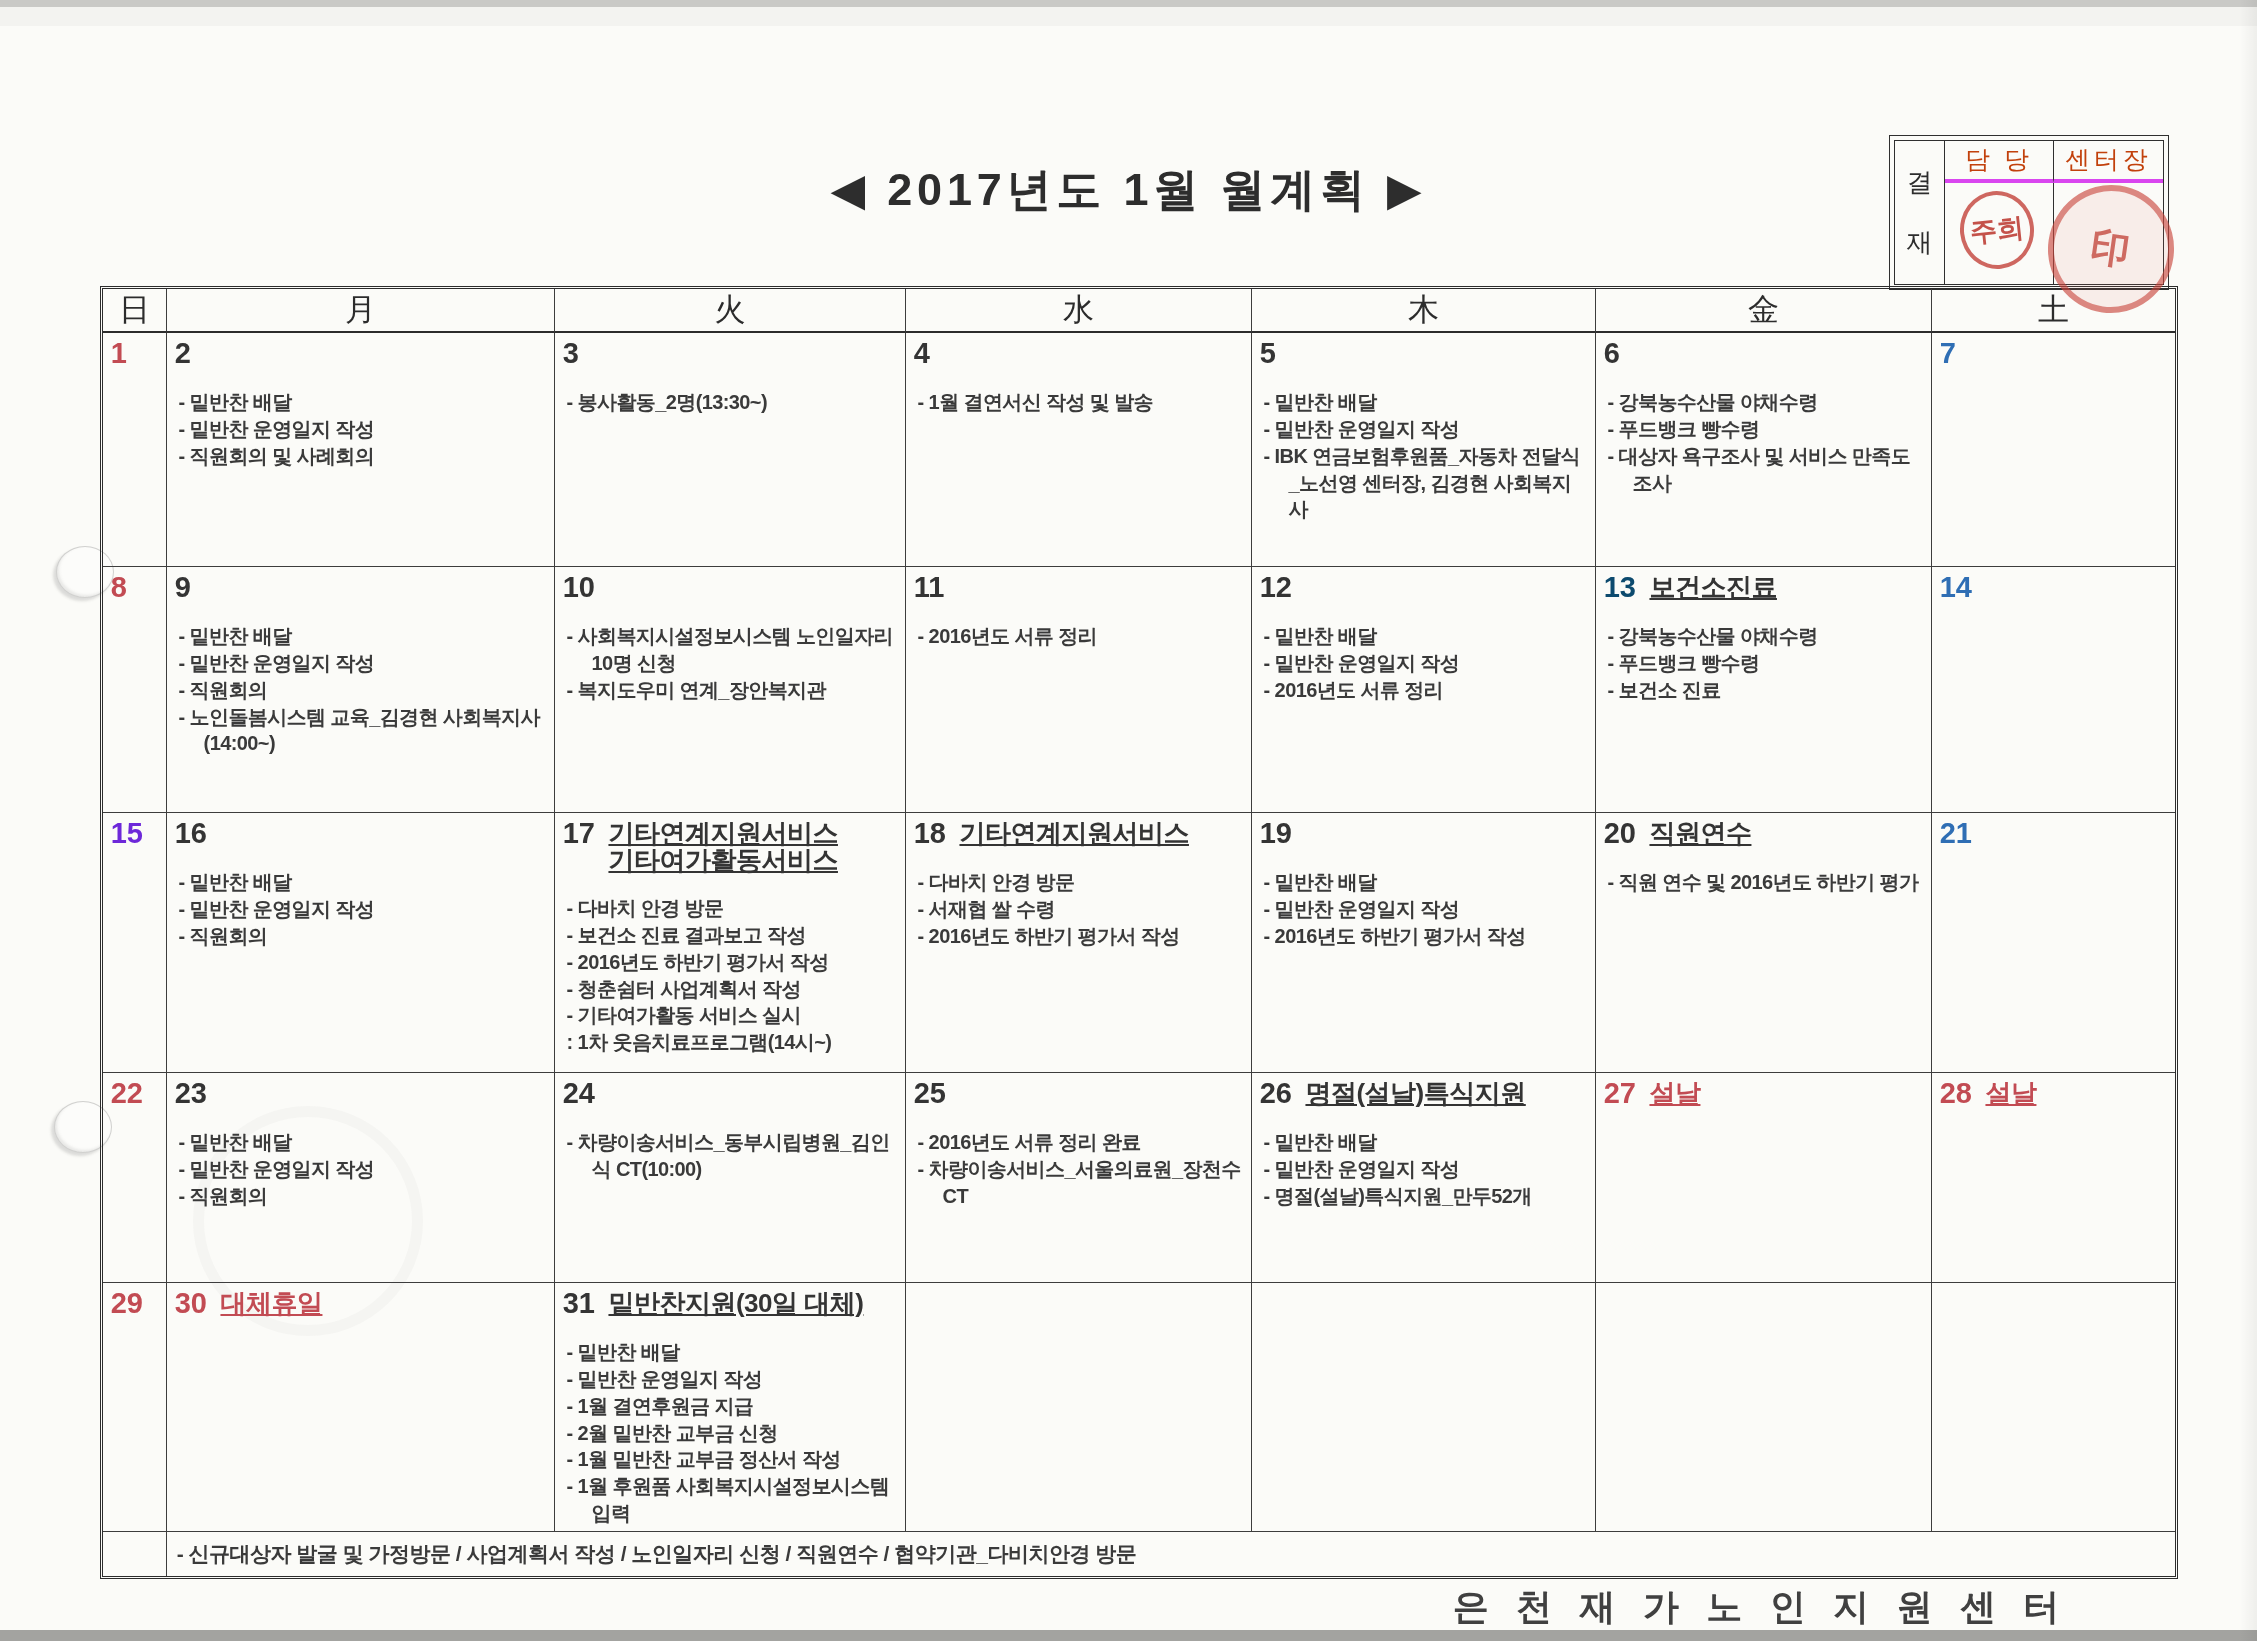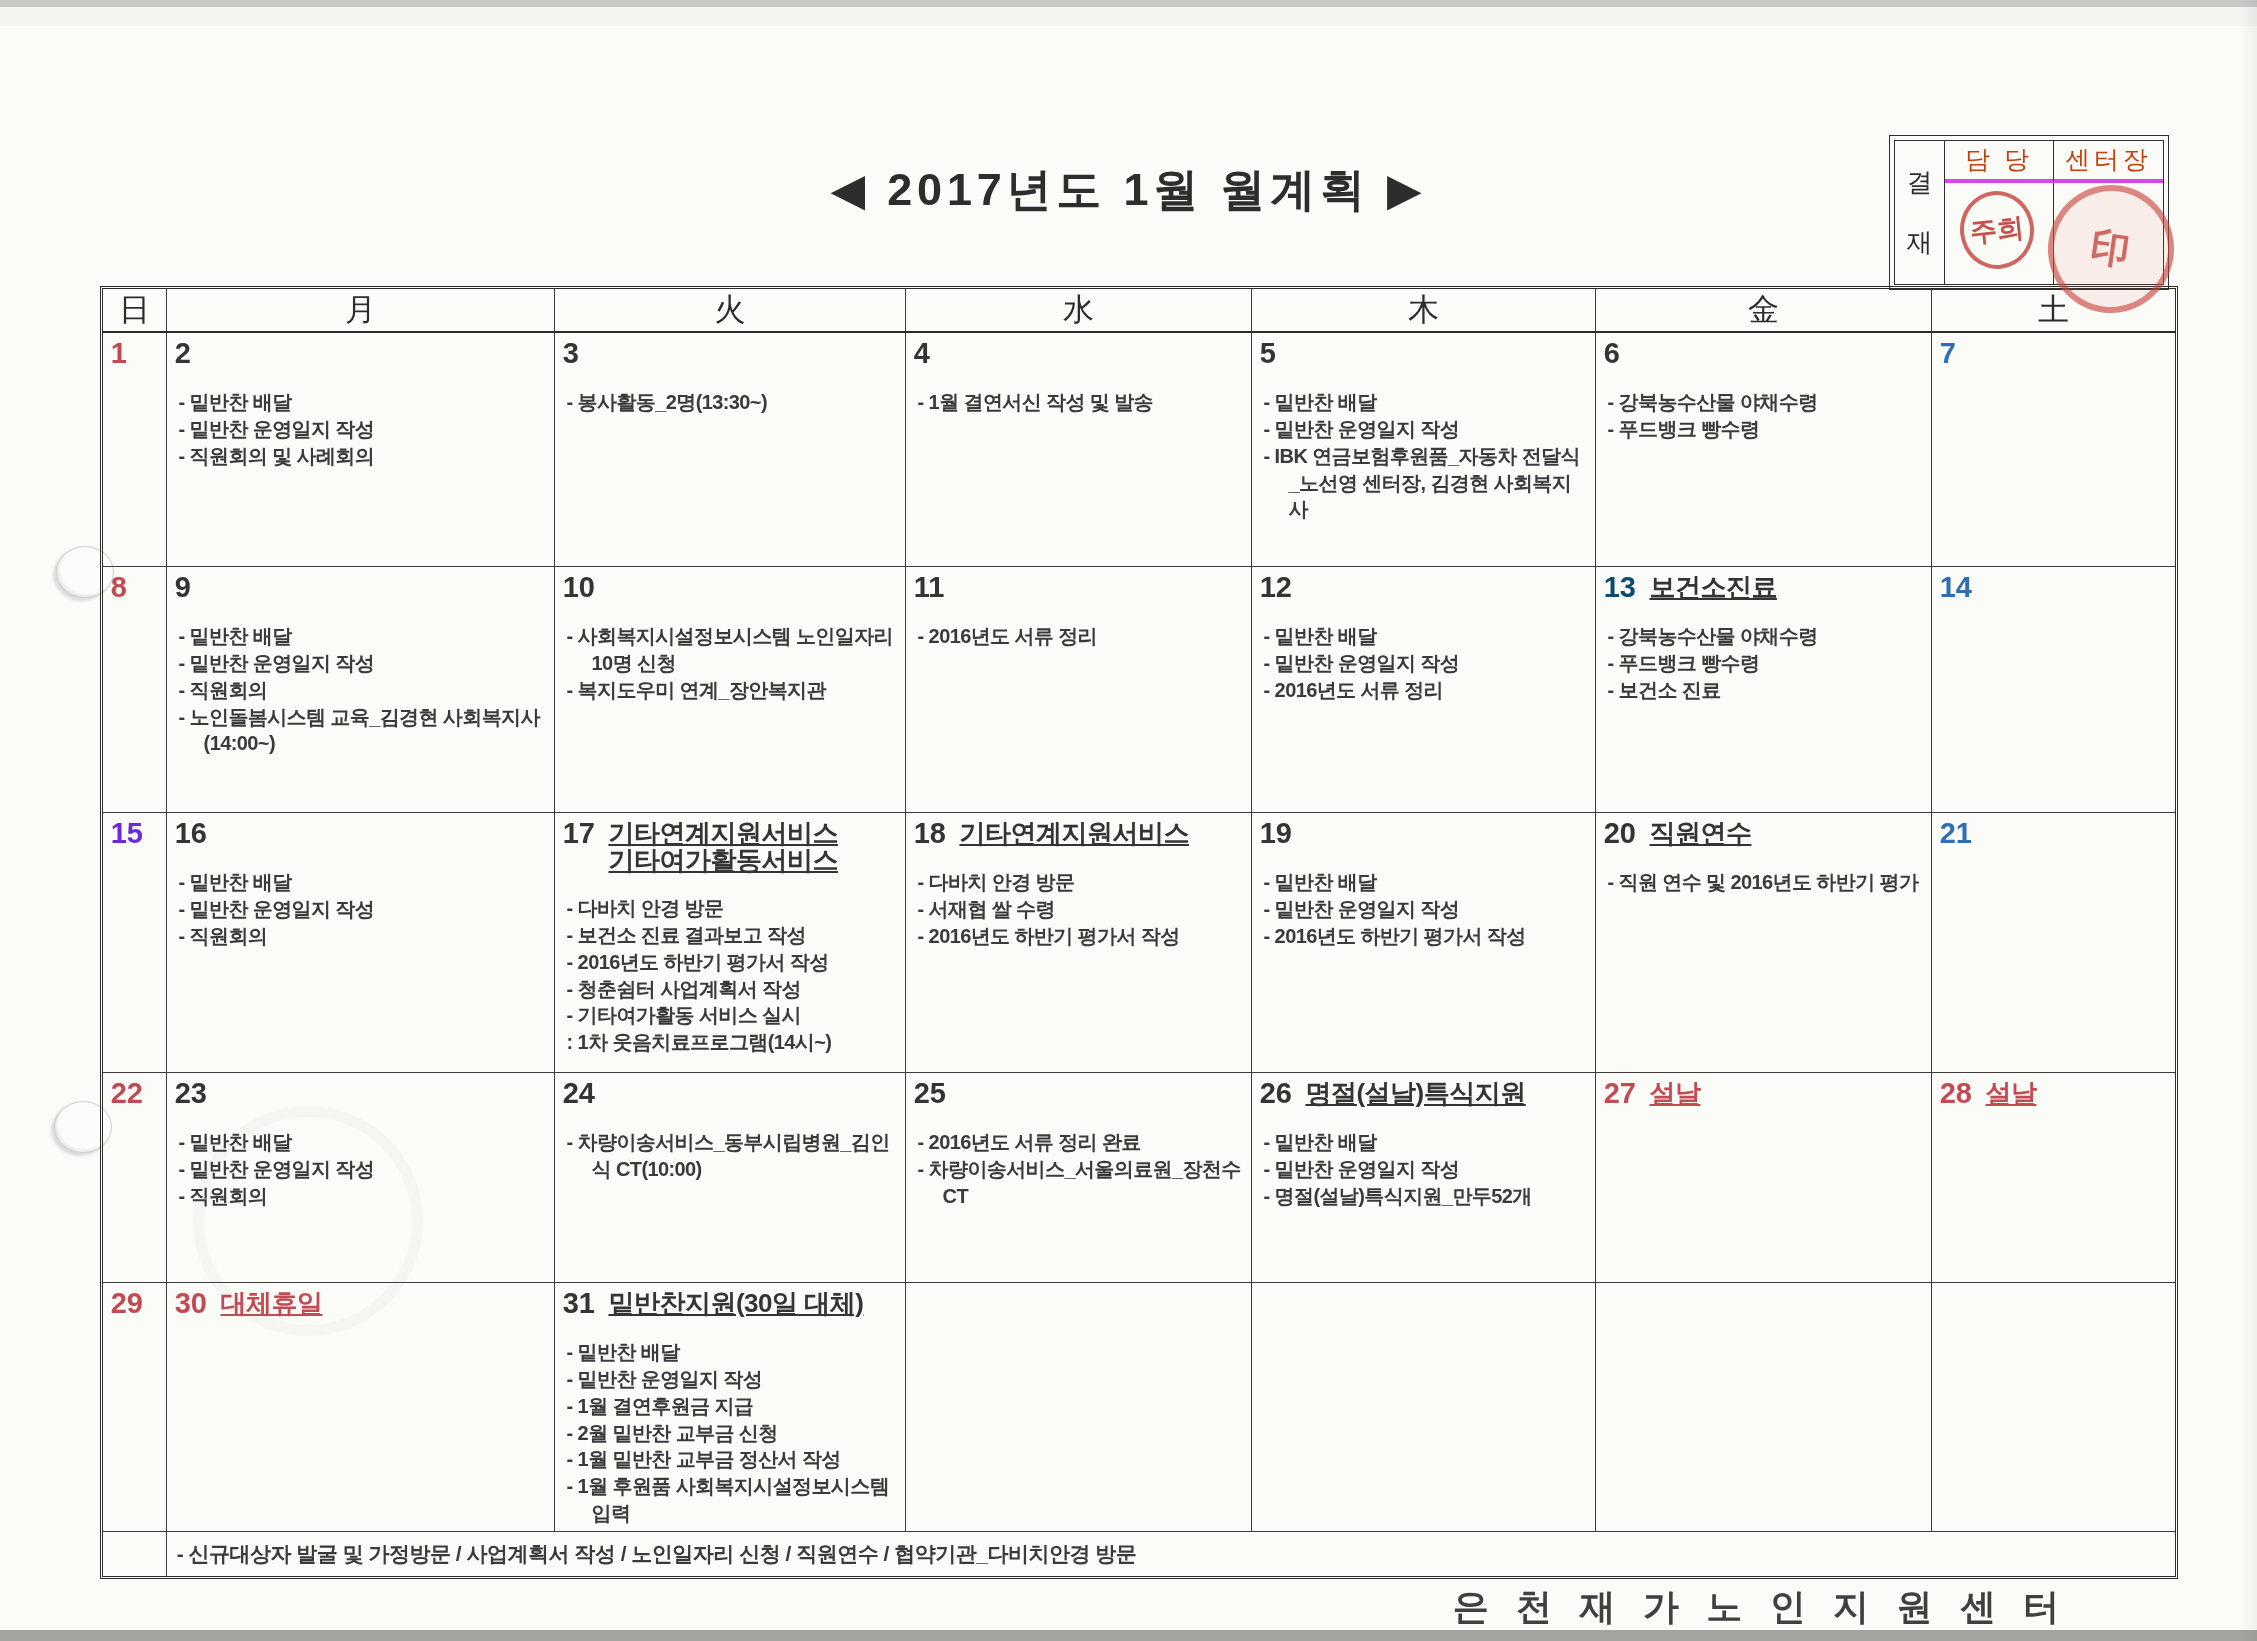--- a/index.html
+++ b/index.html
@@ -190,20 +190,21 @@
         <div class="task">- IBK 연금보험후원품_자동차 전달식 _노선영 센터장, 김경현 사회복지사</div>
       </div>
     </div>
     <div class="cell">
       <div class="day-line">
         <span style="color: rgb(52, 52, 52);">6</span>
       </div>
       <div class="tasks">
         <div class="task">- 강북농수산물 야채수령</div>
         <div class="task">- 푸드뱅크 빵수령</div>
+        <div class="task">- 대상자 욕구조사 및 서비스 만족도 조사</div>
       </div>
     </div>
     <div class="cell last-col">
       <div class="day-line">
         <span style="color: rgb(47, 110, 180);">7</span>
       </div>
     </div>
     <div class="cell">
       <div class="day-line">
         <span style="color: rgb(194, 75, 83);">8</span>

